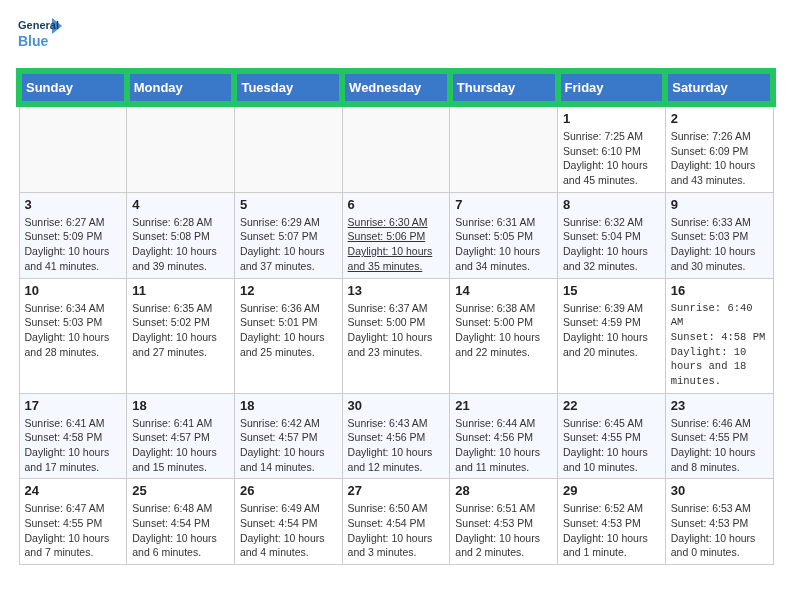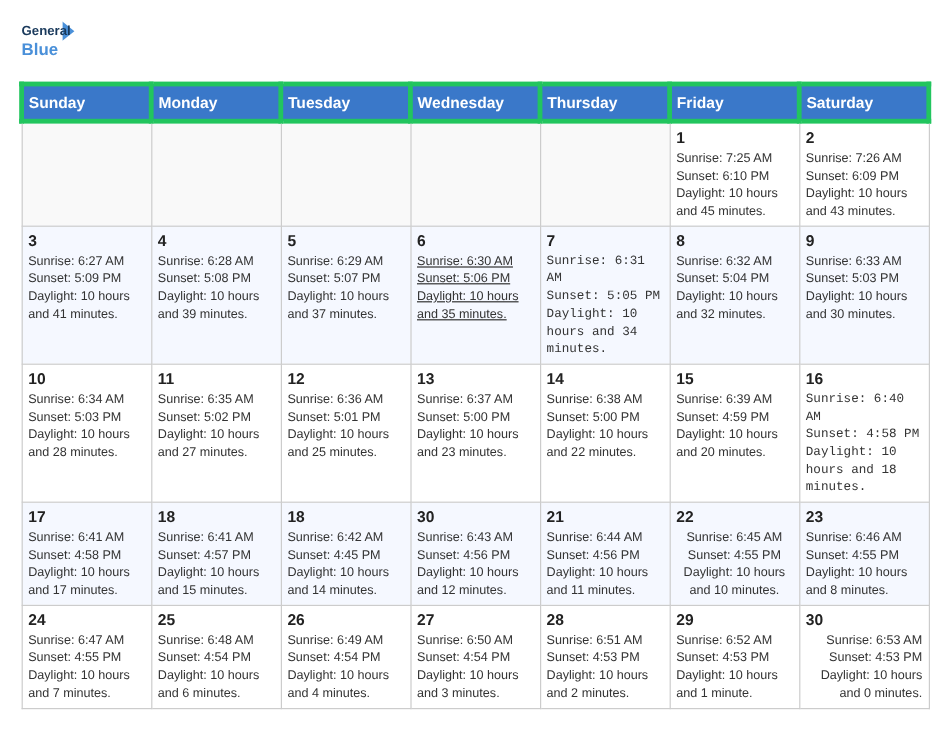--- a/index.html
+++ b/index.html
@@ -38,21 +38,21 @@
       border-collapse: collapse;
       font-size: 11px;
     }
     .calendar thead tr th {
       background: #3a78c9;
       color: #fff;
       padding: 6px 4px;
       text-align: left;
       font-size: 13px;
       font-weight: bold;
-      border: 4px solid #22c55e;
+      border: 6px solid #22c55e;
     }
     .calendar tbody tr td {
       border: 1px solid #ccc;
       vertical-align: top;
       padding: 4px 5px;
       width: 107px;
       min-height: 80px;
       background: #fff;
     }
     .calendar tbody tr td.empty {
@@ -143,21 +143,21 @@
 Daylight: 10 hours and 37 minutes.</div>
         </td>
         <td>
           <div class="day-num">6</div>
           <div class="day-info" style="white-space: pre-line; text-decoration: underline;">Sunrise: 6:30 AM
 Sunset: 5:06 PM
 Daylight: 10 hours and 35 minutes.</div>
         </td>
         <td>
           <div class="day-num">7</div>
-          <div class="day-info" style="white-space: pre-line; font-family: Liberation Mono, monospace;">Sunrise: 6:31 AM
+          <div class="day-info" style="white-space: pre-line;">Sunrise: 6:31 AM
 Sunset: 5:05 PM
 Daylight: 10 hours and 34 minutes.</div>
         </td>
         <td>
           <div class="day-num">8</div>
           <div class="day-info" style="white-space: pre-line;">Sunrise: 6:32 AM
 Sunset: 5:04 PM
 Daylight: 10 hours and 32 minutes.</div>
         </td>
         <td>
@@ -220,38 +220,38 @@
         </td>
         <td>
           <div class="day-num">18</div>
           <div class="day-info" style="white-space: pre-line;">Sunrise: 6:41 AM
 Sunset: 4:57 PM
 Daylight: 10 hours and 15 minutes.</div>
         </td>
         <td>
           <div class="day-num">18</div>
           <div class="day-info" style="white-space: pre-line;">Sunrise: 6:42 AM
-Sunset: 4:45 PM
+Sunset: 4:57 PM
 Daylight: 10 hours and 14 minutes.</div>
         </td>
         <td>
           <div class="day-num">30</div>
           <div class="day-info" style="white-space: pre-line;">Sunrise: 6:43 AM
 Sunset: 4:56 PM
 Daylight: 10 hours and 12 minutes.</div>
         </td>
         <td>
           <div class="day-num">21</div>
           <div class="day-info" style="white-space: pre-line;">Sunrise: 6:44 AM
 Sunset: 4:56 PM
 Daylight: 10 hours and 11 minutes.</div>
         </td>
         <td>
           <div class="day-num">22</div>
-          <div class="day-info" style="white-space: pre-line; text-align: center;">Sunrise: 6:45 AM
+          <div class="day-info" style="white-space: pre-line;">Sunrise: 6:45 AM
 Sunset: 4:55 PM
 Daylight: 10 hours and 10 minutes.</div>
         </td>
         <td>
           <div class="day-num">23</div>
           <div class="day-info" style="white-space: pre-line;">Sunrise: 6:46 AM
 Sunset: 4:55 PM
 Daylight: 10 hours and 8 minutes.</div>
         </td>
       </tr>
@@ -287,19 +287,19 @@
 Daylight: 10 hours and 2 minutes.</div>
         </td>
         <td>
           <div class="day-num">29</div>
           <div class="day-info" style="white-space: pre-line;">Sunrise: 6:52 AM
 Sunset: 4:53 PM
 Daylight: 10 hours and 1 minute.</div>
         </td>
         <td>
           <div class="day-num">30</div>
-          <div class="day-info" style="white-space: pre-line; text-align: right;">Sunrise: 6:53 AM
+          <div class="day-info" style="white-space: pre-line;">Sunrise: 6:53 AM
 Sunset: 4:53 PM
 Daylight: 10 hours and 0 minutes.</div>
         </td>
       </tr>
     </tbody>
 </table>
 
 </body></html>

